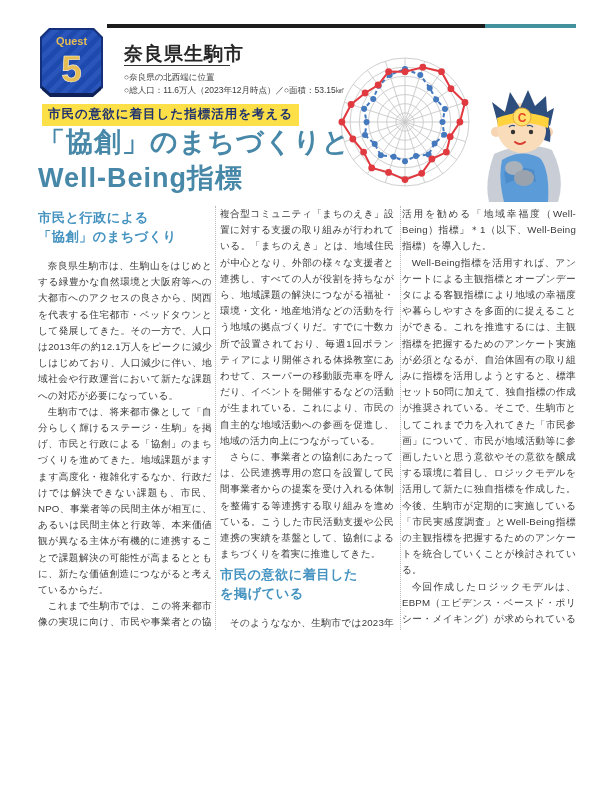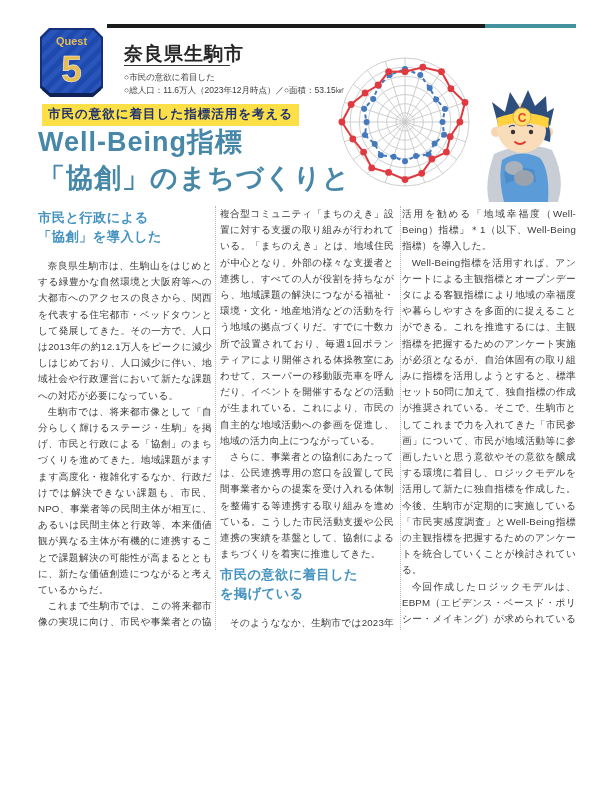--- a/index.html
+++ b/index.html
@@ -69,21 +69,21 @@
       <polygon points="10,2 53,2 61,10 61,58 53,65 10,65 2,58 2,10" fill="url(#stripes)"></polygon>
       <path d="M2,58 L10,65 L53,65 L61,58 L61,62 L53,69 L10,69 L2,62 Z" fill="#0e2257"></path>
       <text x="31.5" y="17" text-anchor="middle" font-size="11" font-weight="bold" fill="#e6bd55">Quest</text>
       <text x="31.5" y="54" text-anchor="middle" font-size="37" font-weight="bold" fill="#e6bd55" stroke="#fdf3d0" stroke-width="0.6">5</text>
     </svg>
   </div>
 
   <div class="city-name">奈良県生駒市</div>
   <div class="city-underline"></div>
   <div class="facts">
-    <div class="fact">○市民の意欲に着目した</div>
+    <div class="fact">○奈良県の北西端に位置</div>
     <div class="fact">○総人口：11.6万人（2023年12月時点）／○面積：53.15㎢</div>
   </div>
 
   <div class="radar-wrap">
     <svg id="radar-svg" width="136" height="136" viewBox="0 0 136 136">
         <circle cx="68" cy="68" r="9.142857142857142" fill="none" stroke="#c8c8c8" stroke-width="0.9"></circle>
         <circle cx="68" cy="68" r="18.285714285714285" fill="none" stroke="#c8c8c8" stroke-width="0.9"></circle>
         <circle cx="68" cy="68" r="27.428571428571427" fill="none" stroke="#c8c8c8" stroke-width="0.9"></circle>
         <circle cx="68" cy="68" r="36.57142857142857" fill="none" stroke="#c8c8c8" stroke-width="0.9"></circle>
         <circle cx="68" cy="68" r="45.714285714285715" fill="none" stroke="#c8c8c8" stroke-width="0.9"></circle>
@@ -181,29 +181,29 @@
       <circle cx="55" cy="42" r="2.2" fill="#333"></circle>
       <circle cx="73" cy="42" r="2.2" fill="#333"></circle>
       <path d="M57,52 Q62,56 67,52" stroke="#d93b2f" stroke-width="2" fill="none" stroke-linecap="round"></path>
       <path d="M51,37 q3,-2.5 6,-1" stroke="#2e4f7d" stroke-width="1.3" fill="none"></path>
       <path d="M69,36 q3,-1.5 6,1" stroke="#2e4f7d" stroke-width="1.3" fill="none"></path>
     </svg>
   </div>
 
   <div class="kicker">市民の意欲に着目した指標活用を考える</div>
   <div class="lead-title">
+    <div>「協創」のまちづくりと</div>
     <div>Well-Being指標</div>
-    <div>「協創」のまちづくりと</div>
   </div>
 
   <div class="col-sep s1"></div>
   <div class="col-sep s2"></div>
   <div class="columns" id="columns">
       <div class="column">
-        <h3 class="col-heading"><span>市民と行政による</span><br><span>「協創」を導入した</span></h3>
+        <h3 class="col-heading"><span>市民と行政による</span><br><span>「協創」のまちづくり</span></h3>
         <p class="para indent">奈良県生駒市は、生駒山をはじめとする緑豊かな自然環境と大阪府等への大都市へのアクセスの良さから、関西を代表する住宅都市・ベッドタウンとして発展してきた。その一方で、人口は2013年の約12.1万人をピークに減少しはじめており、人口減少に伴い、地域社会や行政運営において新たな課題への対応が必要になっている。</p>
         <p class="para indent">生駒市では、将来都市像として「自分らしく輝けるステージ・生駒」を掲げ、市民と行政による「協創」のまちづくりを進めてきた。地域課題がますます高度化・複雑化するなか、行政だけでは解決できない課題も、市民、NPO、事業者等の民間主体が相互に、あるいは民間主体と行政等、本来価値観が異なる主体が有機的に連携することで課題解決の可能性が高まるとともに、新たな価値創造につながると考えているからだ。</p>
         <p class="para indent">これまで生駒市では、この将来都市像の実現に向け、市民や事業者との協創を重視したまちづくりを推進してきた。市民活動に関しては、地域で主体的に活動する市民や団体を支援し、活動の立ち上げや継続を後押しすることで、分野や世代を超えた多様な取り組みが展開されている。例えば、市民ボランティアが主体となって高齢者のデジタル利用を支援するスマホ相談会の開催や、地域活動・イベント等への参加に対しインセンティブとして換金性のない地域ポイントを付与する取り組みなどである。</p>
       </div>
       <div class="column">
         <p class="para">複合型コミュニティ「まちのえき」設置に対する支援の取り組みが行われている。「まちのえき」とは、地域住民が中心となり、外部の様々な支援者と連携し、すべての人が役割を持ちながら、地域課題の解決につながる福祉・環境・文化・地産地消などの活動を行う地域の拠点づくりだ。すでに十数カ所で設置されており、毎週1回ボランティアにより開催される体操教室にあわせて、スーパーの移動販売車を呼んだり、イベントを開催するなどの活動が生まれている。これにより、市民の自主的な地域活動への参画を促進し、地域の活力向上につながっている。</p>
         <p class="para indent">さらに、事業者との協創にあたっては、公民連携専用の窓口を設置して民間事業者からの提案を受け入れる体制を整備する等連携する取り組みを進めている。こうした市民活動支援や公民連携の実績を基盤として、協創によるまちづくりを着実に推進してきた。</p>
         <h3 class="col-heading mt"><span>市民の意欲に着目した</span><br><span>を掲げている</span></h3>
         <p class="para indent">そのようななか、生駒市では2023年に、各分野の個別計画に基づく施策を分野横断的に進めるスマートシティ政策の指針となる「スマートシティ構想」を策定し、「デジタル技術やデータを活用した、すべての『市民』が暮らしやすく、ずっと住み続けられるまち」を掲げている。それを実現するためには、これまで補足しきれなかった潜在的なニーズや個人の主観的な課題を定量的に分析する必要があるため、生駒市は地域創生Coデザイン研究所とともに、デジタル庁が</p>
       </div>

